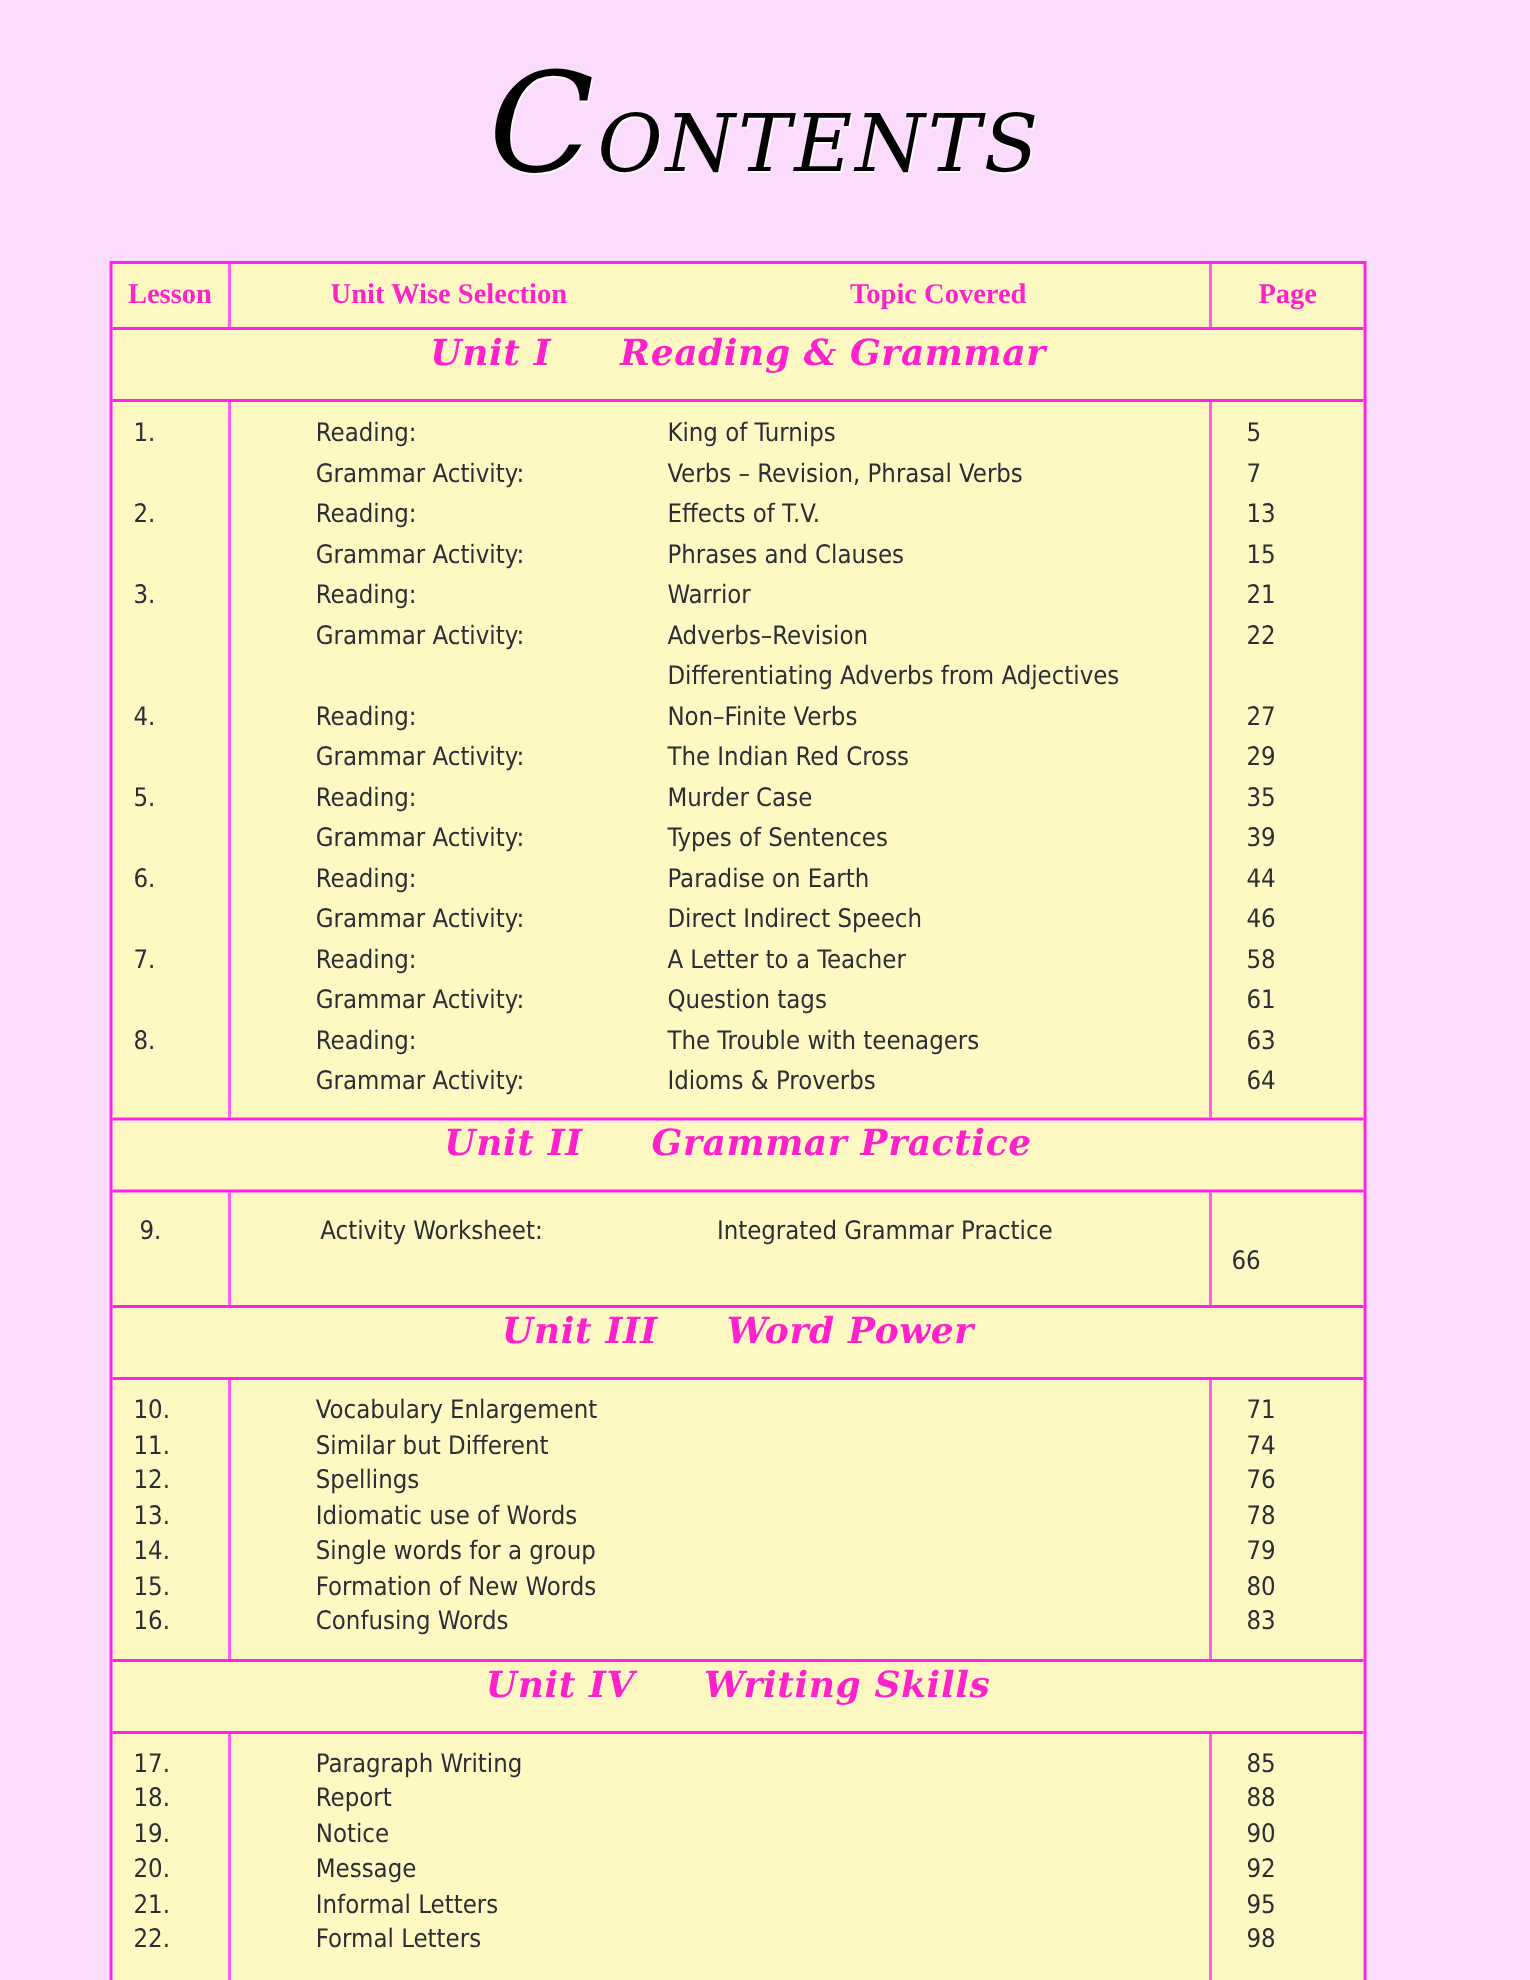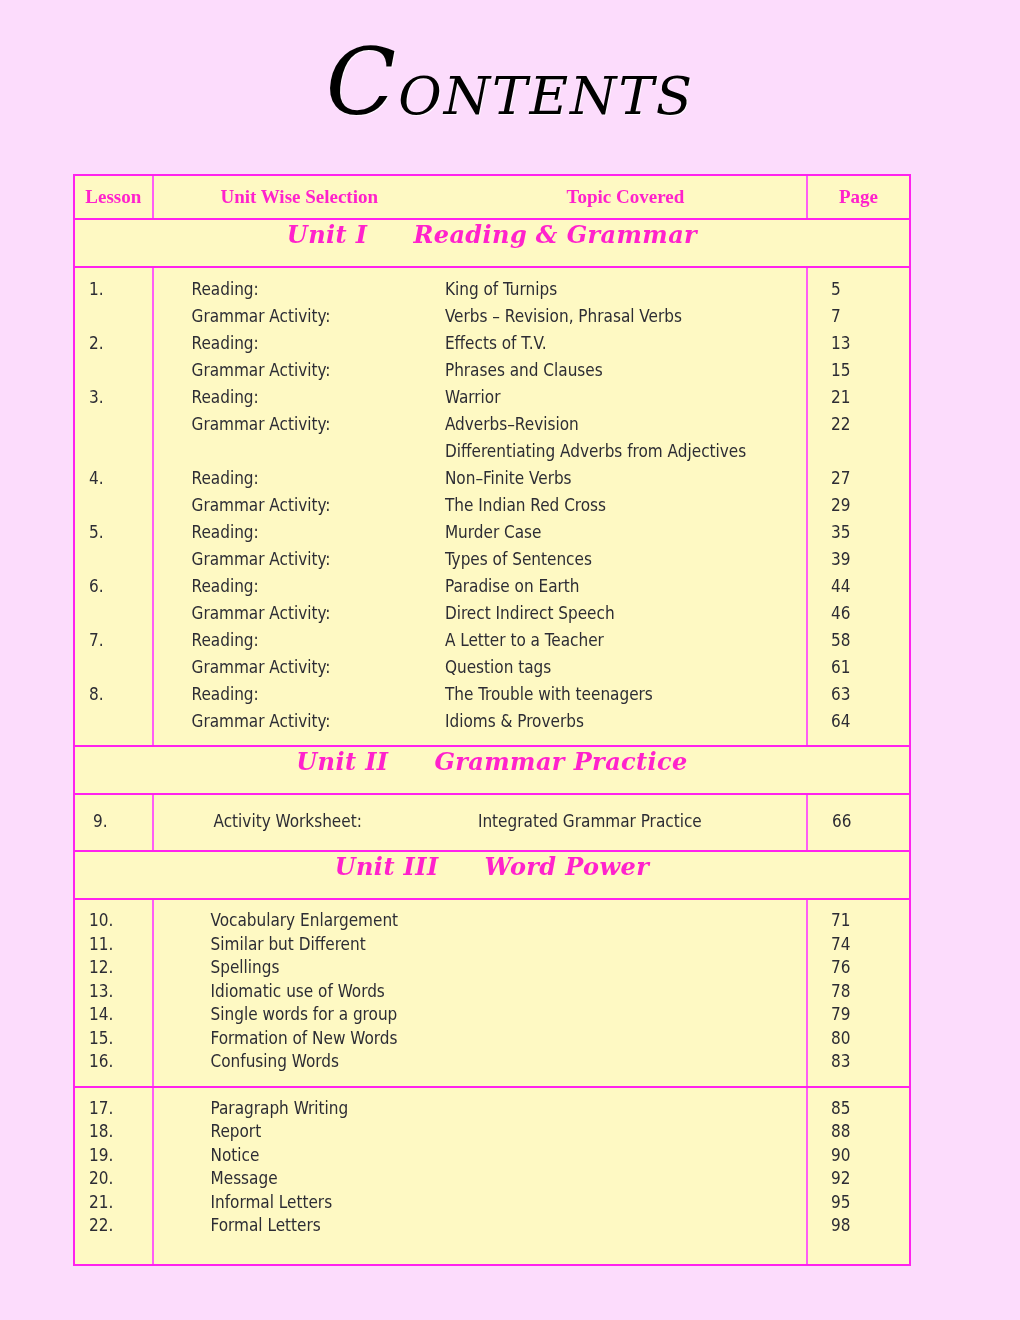--- a/index.html
+++ b/index.html
@@ -116,36 +116,36 @@
     font-family: "DejaVu Sans", sans-serif;
     font-size: 17px;
     line-height: 27px;
     color: #2d2d34;
     white-space: pre;
     font-stretch: condensed;
   }
   .entry-line.blank { color: transparent; }
 
   .c-lesson .entry-line { padding-left: 14px; }
-  .c-unit   .entry-line { padding-left: 38px; }
+  .c-unit   .entry-line { padding-left: 57px; }
   .c-topic  .entry-line { padding-left: 0px; }
   .c-page   .entry-line { padding-left: 23px; }
 
   
   .c-wide {
     width: 665px;
     box-sizing: border-box;
   }
   .c-wide .entry-line { padding-left: 57px; }
 
   
   .row9 .c-lesson .entry-line { padding-left: 18px; }
   .row9 .c-unit   .entry-line { padding-left: 60px; }
   .row9 .c-topic  .entry-line { padding-left: 33px; }
-  .row9 .c-page   .entry-line { padding-left: 24px; }
+  .row9 .c-page   .entry-line { padding-left: 13px; margin-top: 20px; }
   .row9 .col-cell { padding: 13px 0 15px 0; }
 
   .unit3 .col-cell, .unit4 .col-cell { padding-top: 9px; padding-bottom: 12px; }
   .unit3 .entry-line, .unit4 .entry-line { line-height: 23.5px; }
   .unit4 .col-cell { padding-bottom: 26px; }
 </style>
 </head>
 <body>
 
 <div id="page-title">
@@ -305,20 +305,26 @@
           <div class="entry-line">74</div>
           <div class="entry-line">76</div>
           <div class="entry-line">78</div>
           <div class="entry-line">79</div>
           <div class="entry-line">80</div>
           <div class="entry-line">83</div>
         </div>
     </div>
   </div>
 
+  <div class="row unit-row">
+    <div class="unit-banner">
+      <span class="unit-no">Unit IV</span>
+      <span>Writing Skills</span>
+    </div>
+  </div>
 
   <div class="body-block unit4">
     <div class="grid">
       <div class="c-lesson col-cell" id="u4-lesson">
           <div class="entry-line">17.</div>
           <div class="entry-line">18.</div>
           <div class="entry-line">19.</div>
           <div class="entry-line">20.</div>
           <div class="entry-line">21.</div>
           <div class="entry-line">22.</div>

